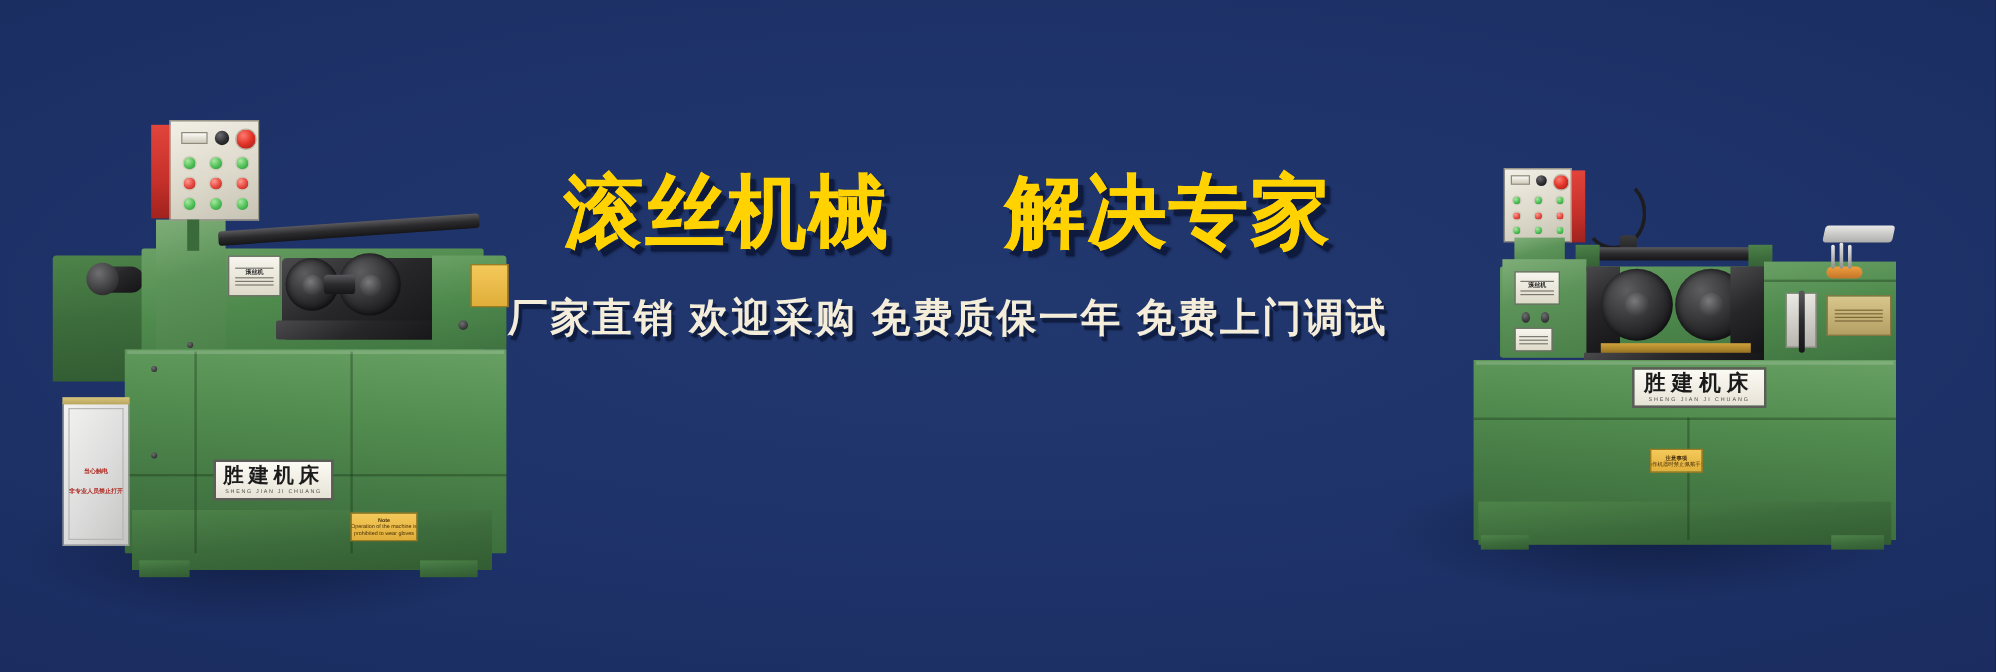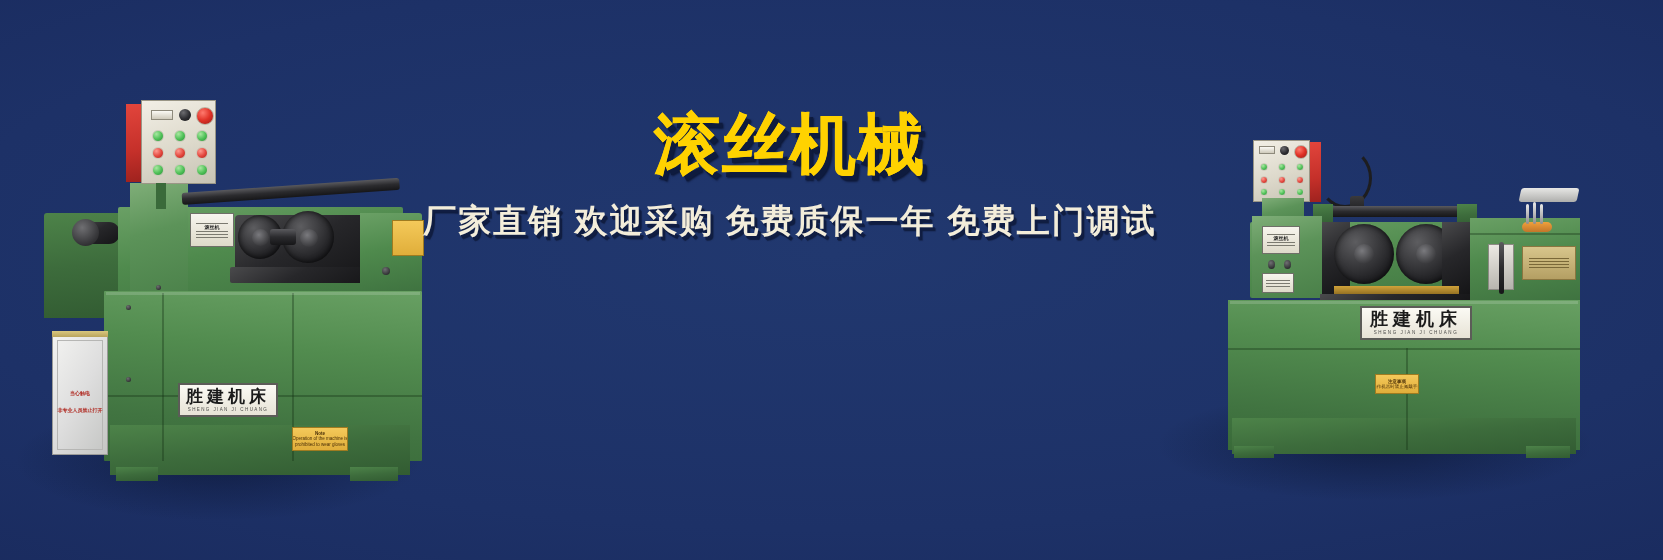--- a/index.html
+++ b/index.html
@@ -48,35 +48,36 @@
     gap: 96px;
     white-space: nowrap;
   }
   .headline {
     font-size: 66px;
     font-weight: bold;
     color: #ffd200;
     letter-spacing: 2px;
     line-height: 1.1;
     text-shadow: 4px 5px 0 #0e1b3e, 5px 6px 2px rgba(5,12,32,0.7);
+    margin-top: 32px;
     -webkit-text-stroke: 0.5px #ffd200;
   }
 
   .tagline1 {
     margin-top: 26px;
     font-size: 33px;
     font-weight: bold;
     color: #f3edda;
     letter-spacing: 3px;
     white-space: nowrap;
     text-shadow: 2px 3px 0 #101d42, 3px 4px 1px rgba(6,14,34,0.6);
   }
 
   .tagline2 {
-    margin-top: 18px;
+    margin-top: 30px;
     font-size: 33px;
     font-weight: bold;
     color: #f3edda;
     letter-spacing: 2px;
     white-space: nowrap;
     text-shadow: 2px 3px 0 #101d42, 3px 4px 1px rgba(6,14,34,0.6);
   }
 
   
   .machine { position: absolute; z-index: 20; }
@@ -436,18 +437,19 @@
     </div>
 
     <div class="part grn-dark" style="left:64px; top:328px; width:40px; height:12px;"></div>
     <div class="part grn-dark" style="left:356px; top:328px; width:44px; height:12px;"></div>
   </div>
 
   <div class="text-stack">
 
     <div class="headline-row">
       <div class="headline">滚丝机械</div>
+      <div class="headline">解决专家</div>
     </div>
 
     <div class="tagline2">厂家直销  欢迎采购  免费质保一年  免费上门调试</div>
   </div>
 
 </div>
 
 </body></html>

